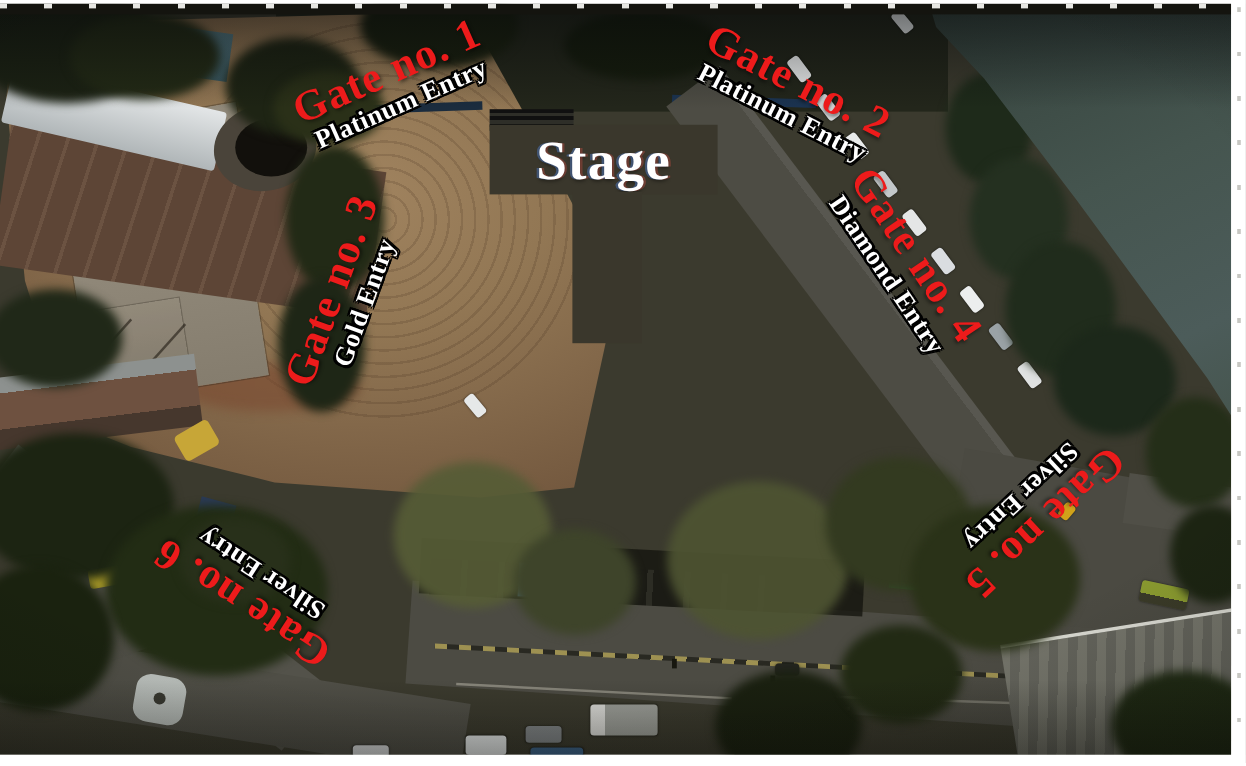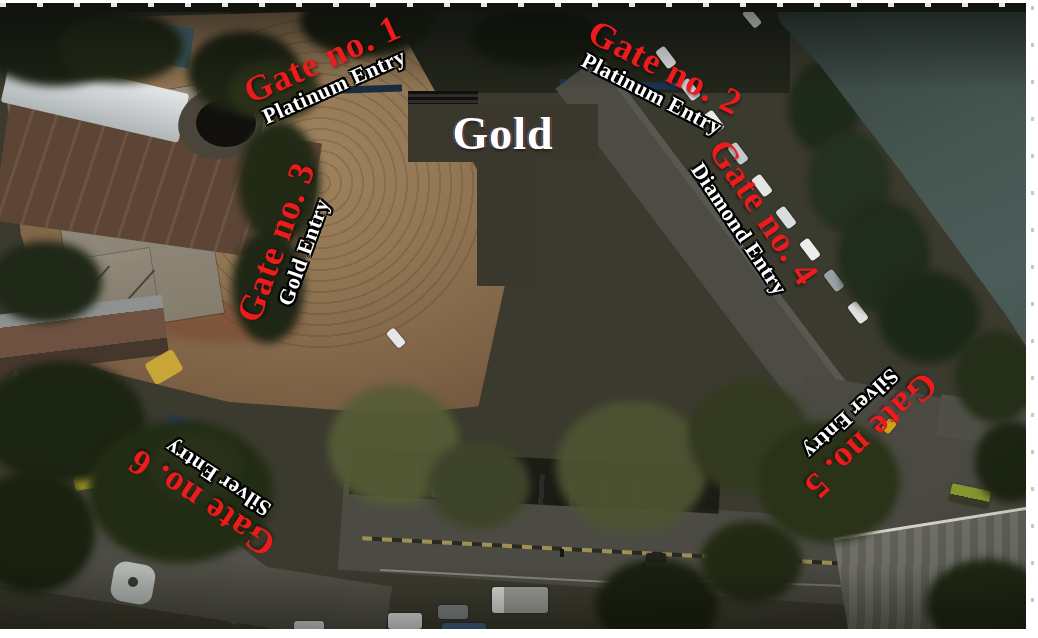--- a/index.html
+++ b/index.html
@@ -189,21 +189,21 @@
     <i class="b" style="left:470px;top:6px;width:132px;height:58px;background:#161c0e;"></i>
 
     <i class="vignette"></i>
 
     <i class="film-band">
         <span class="ticks"></span>
       </i>
   </div>
 
   <div class="stage-bar">
-    <span class="stage-text">Gold</span>
+    <span class="stage-text">Stage</span>
   </div>
   <div class="stage-stem"></div>
 
   <div class="gate g1">
     <span class="red">Gate no. 1</span>
     <span class="entry">Platinum Entry</span>
   </div>
   <div class="gate g2">
     <span class="red">Gate no. 2</span>
     <span class="entry">Platinum Entry</span>

